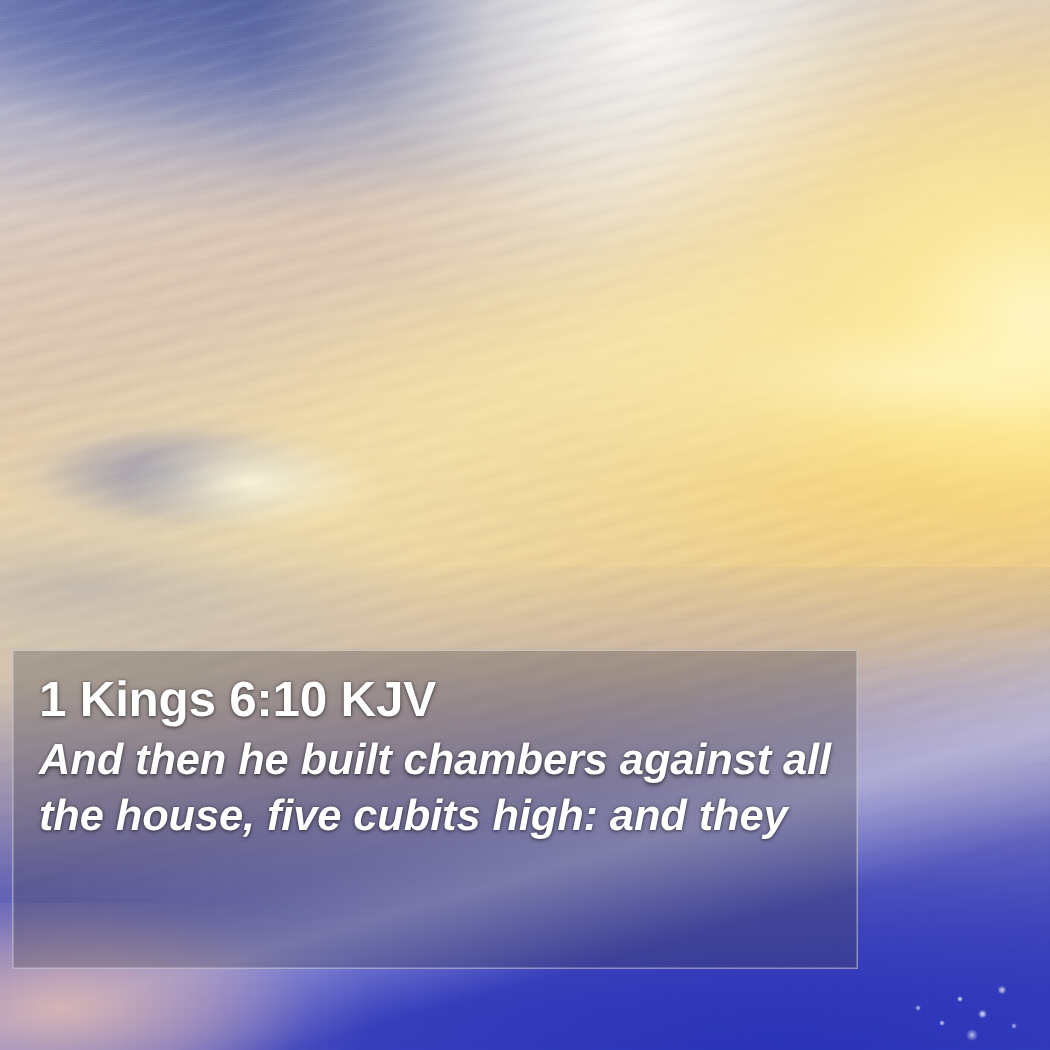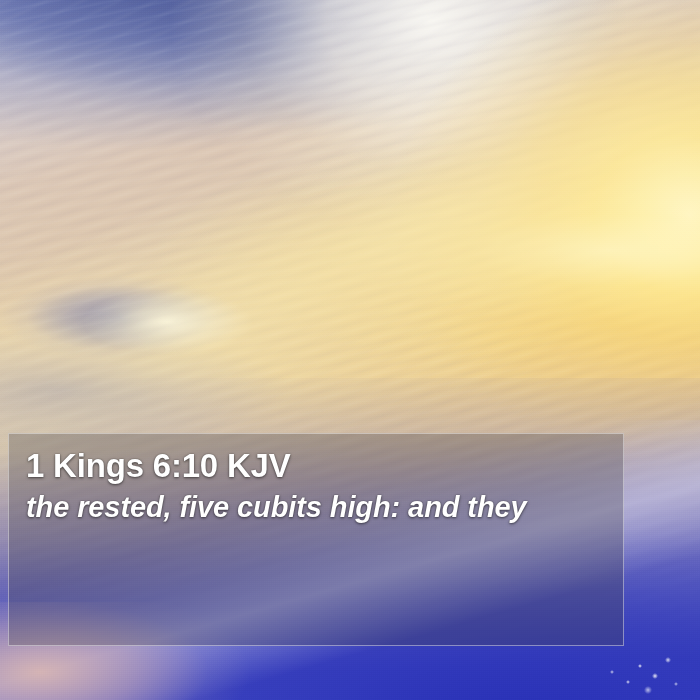--- a/index.html
+++ b/index.html
@@ -209,21 +209,21 @@
       repeating-linear-gradient(90deg, rgba(255,255,255,0.018) 0 1px, rgba(0,0,0,0.018) 1px 2px);
     mix-blend-mode: overlay;
     opacity: 0.55;
   }
 
   
   .verse-panel {
     position: absolute;
     left: 8px;
     top: 433px;
-    width: 616px;
+    width: 564px;
     height: 213px;
     box-sizing: border-box;
     border: 1px solid rgba(255,255,255,0.42);
     background: rgba(70,66,74,0.30);
     padding: 12px 18px 0 17px;
   }
 
   .verse-ref {
     margin: 0;
     font-size: 33px;
@@ -272,18 +272,19 @@
   <div class="bg-layer bg-drift"></div>
   <div class="bg-layer bg-foretan"></div>
   <div class="bg-layer bg-sparkle"></div>
   <div class="bg-layer bg-grain"></div>
 
   <div class="verse-panel">
 
     <div class="verse-ref">1 Kings 6:10 KJV</div>
 
     <div class="verse-body">
-      <span class="vline">the rested, five cubits high: and they</span>
+      <span class="vline">And then he built chambers against all</span>
+      <span class="vline">the house, five cubits high: and they</span>
     </div>
 
   </div>
 
 </div>
 
 </body></html>

